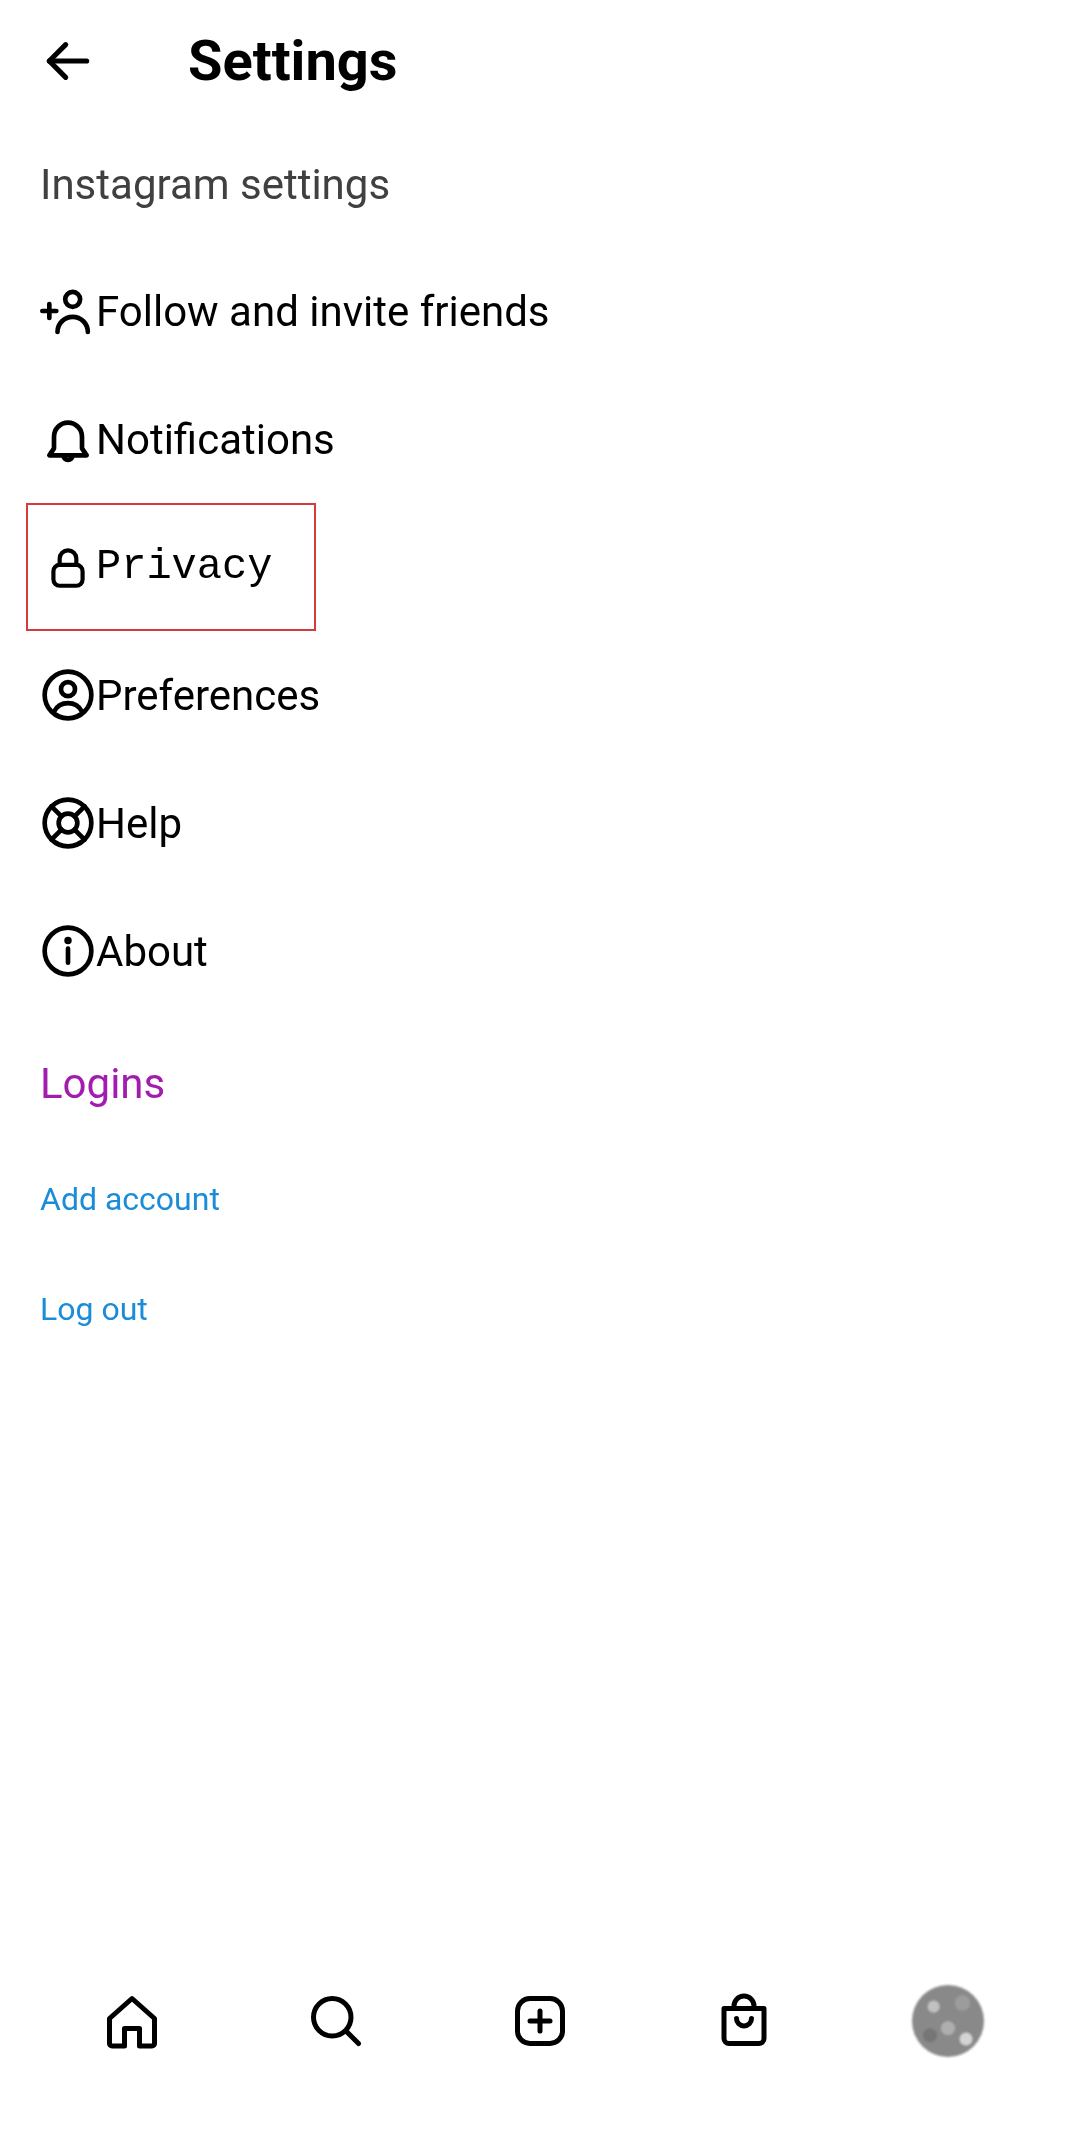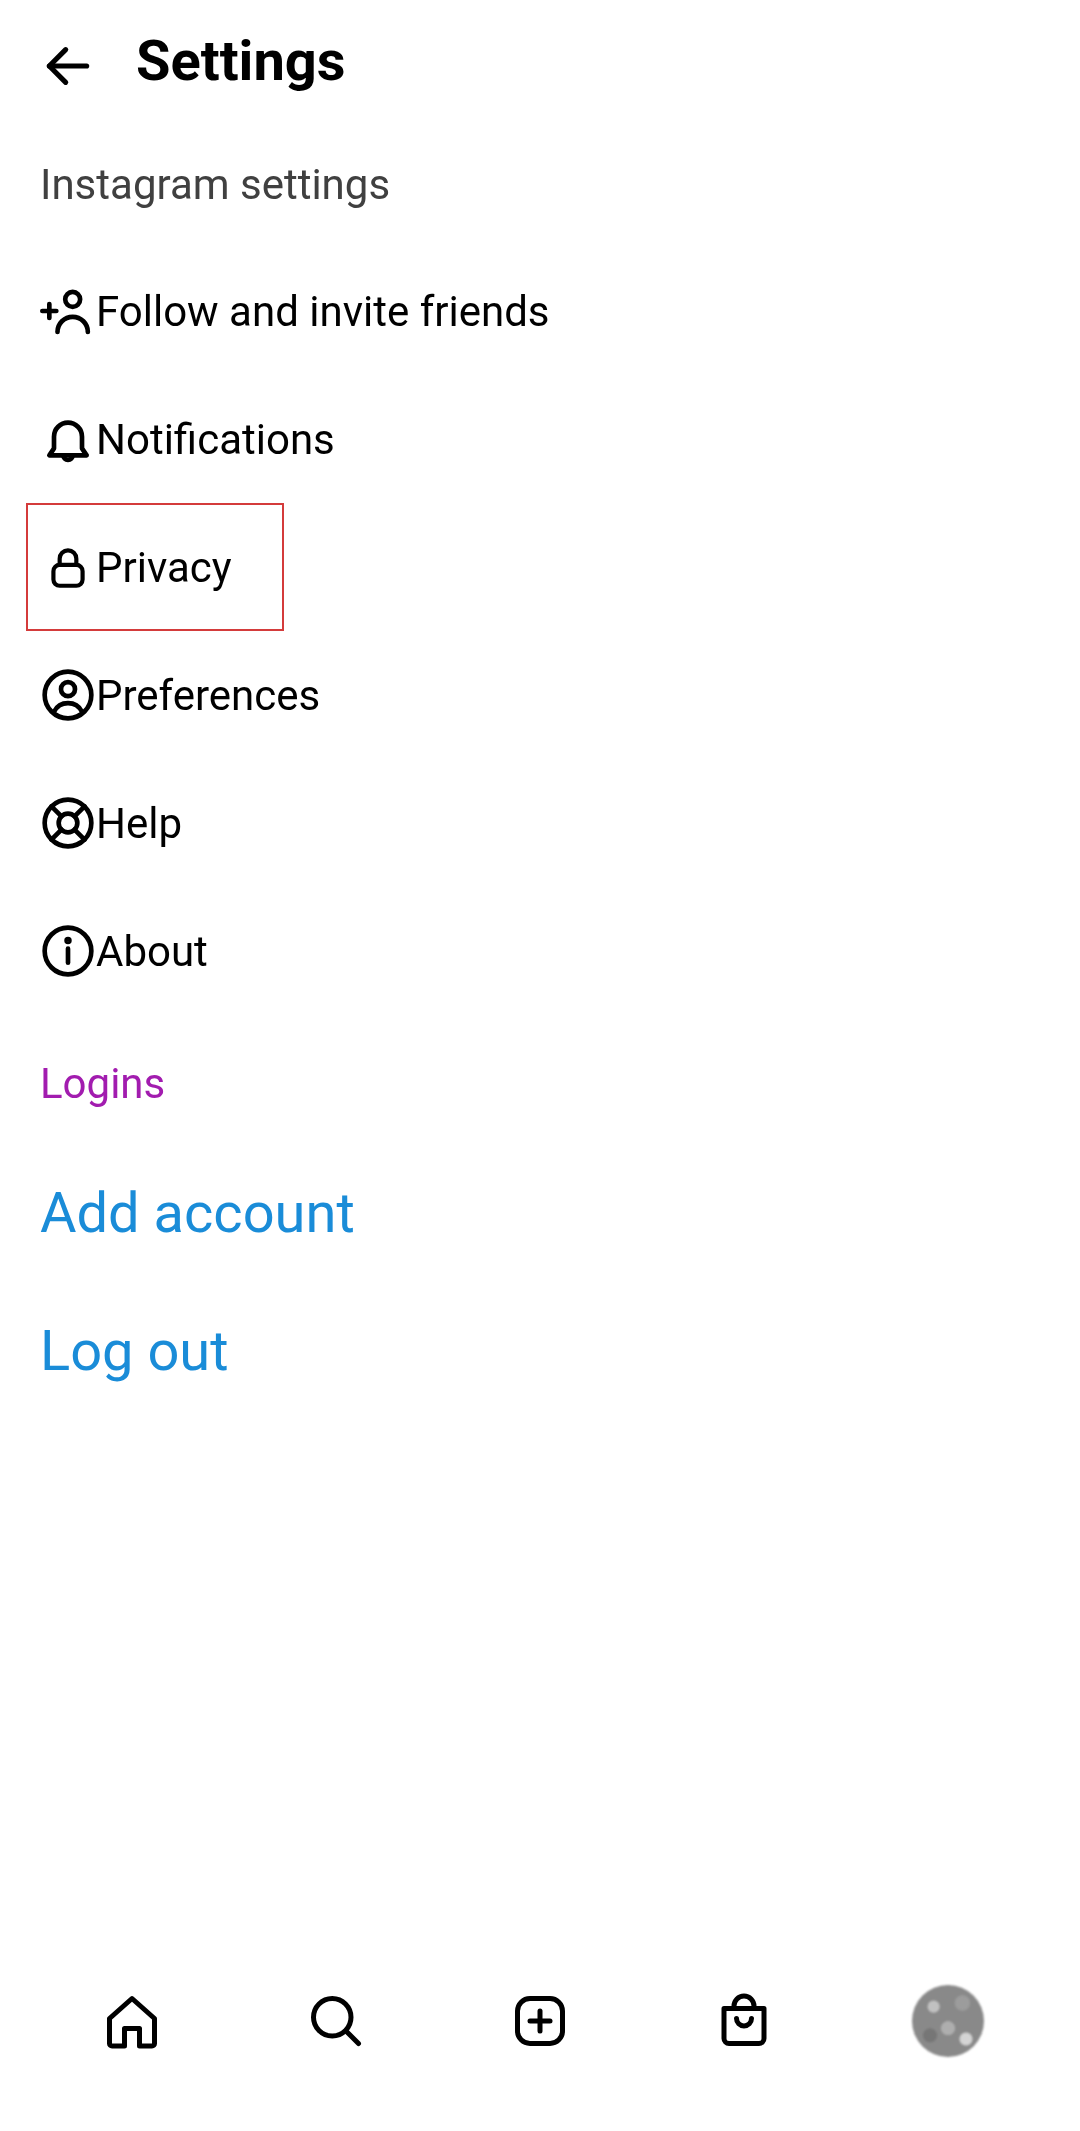--- a/index.html
+++ b/index.html
@@ -6,23 +6,23 @@
     body {
       font-family: -apple-system, BlinkMacSystemFont, "Segoe UI", Roboto, Helvetica, Arial, sans-serif;
       background: #ffffff;
       width: 1080px;
       height: 2131px;
       position: relative;
       overflow: hidden;
     }
     .header {
       display: flex;
-      align-items: flex-end;
+      align-items: center;
       padding: 28px 40px 28px 40px;
-      gap: 40px;
+      gap: 92px;
     }
     .back-arrow {
       width: 56px;
       height: 56px;
       display: flex;
       align-items: center;
       justify-content: center;
     }
     .title {
       font-size: 56px;
@@ -40,42 +40,43 @@
     }
     .menu-item {
       display: flex;
       align-items: center;
       padding: 36px 40px;
     }
     .menu-item.highlighted {
       border: 2px solid #d43b3b;
       margin: 0 26px 0 26px;
       padding: 34px 12px 34px 12px;
-      width: 258px;
+      width: 290px;
+      font-family: Liberation Mono, monospace;
     }
     .icon-wrap {
       width: 56px;
       height: 56px;
       display: flex;
       align-items: center;
       justify-content: center;
       flex-shrink: 0;
     }
     .menu-label {
       font-size: 42px;
       color: #000;
       font-weight: 400;
     }
     .section-heading {
       font-size: 42px;
       color: #a21caf;
       padding: 44px 40px 36px 40px;
     }
     .link-item {
-      font-size: 56px;
+      font-size: 32px;
       color: #1a8cd8;
       padding: 36px 40px;
     }
     .bottom-nav {
       position: absolute;
       bottom: 0;
       left: 0;
       right: 0;
       height: 180px;
       display: flex;

